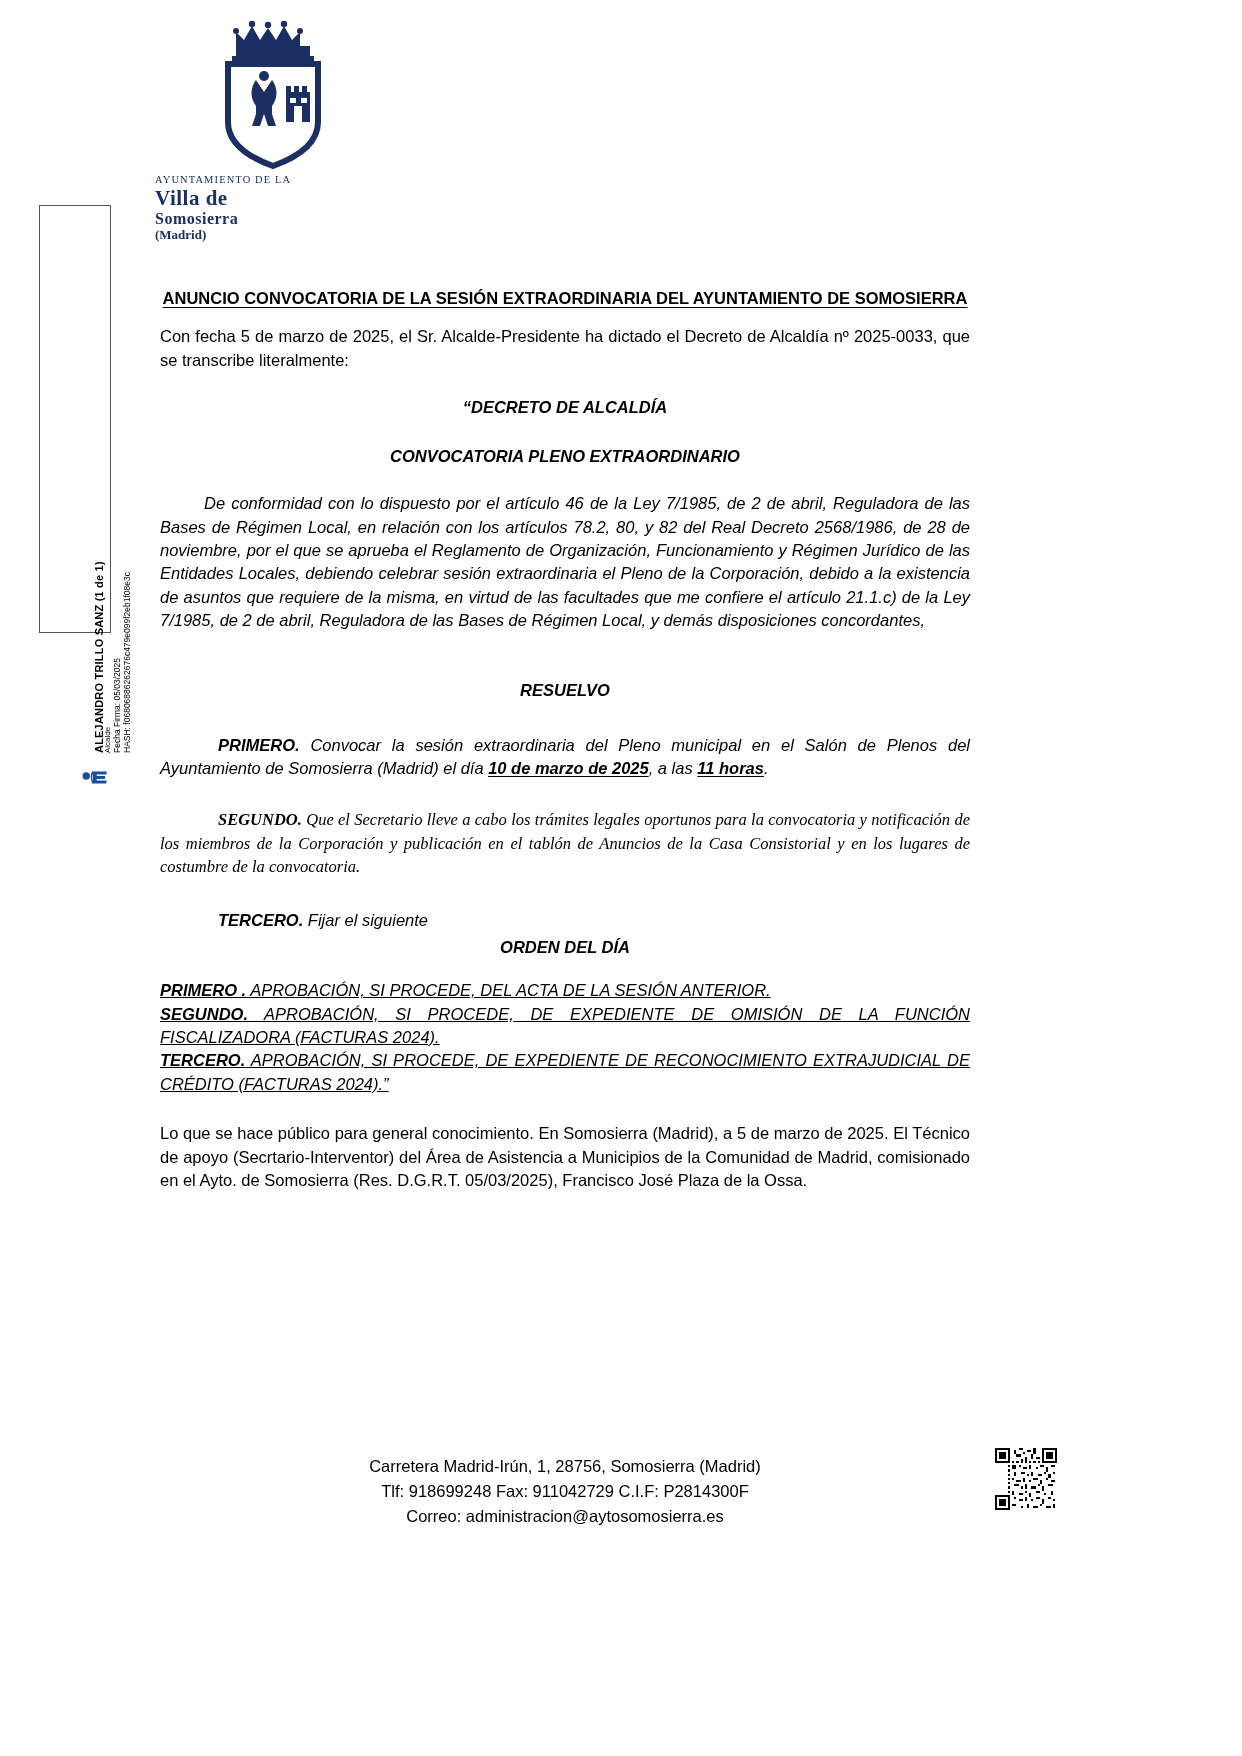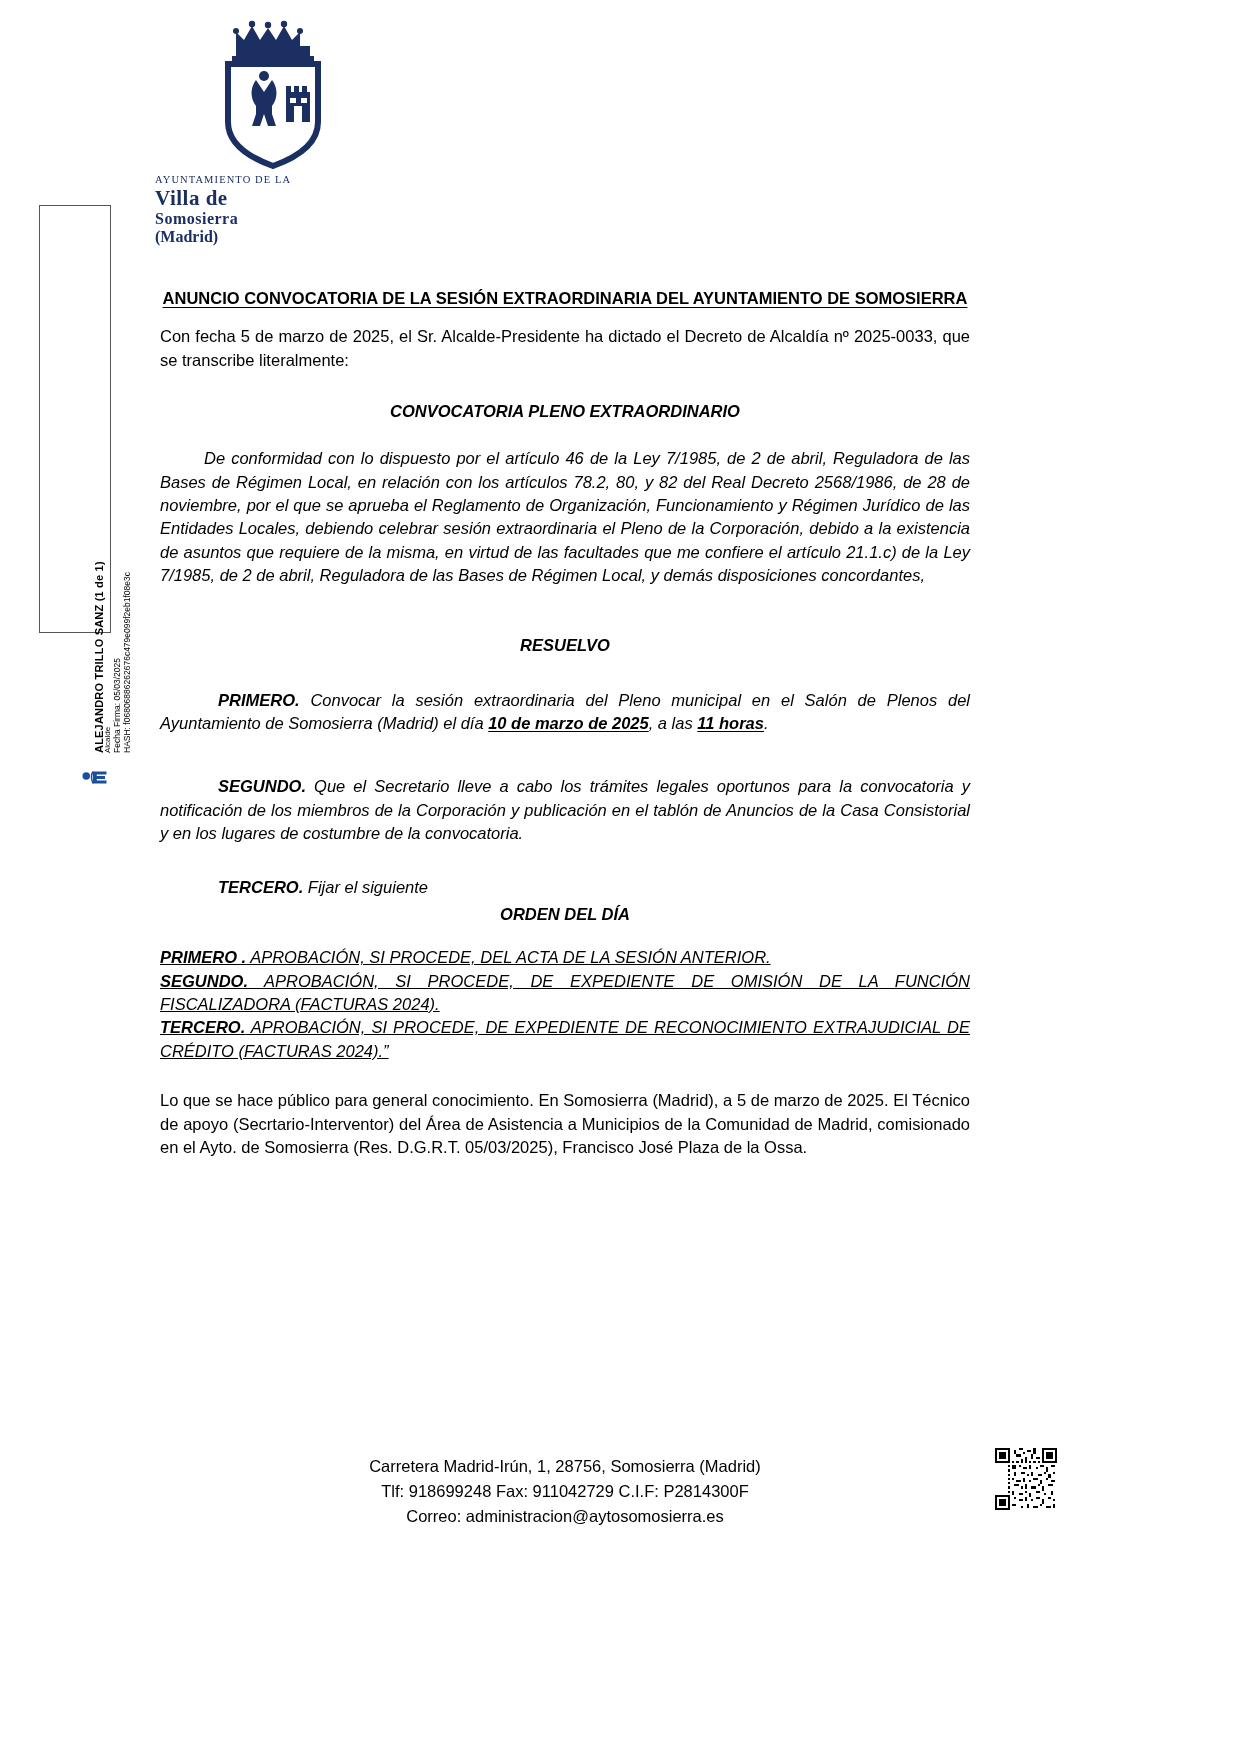--- a/index.html
+++ b/index.html
@@ -8,21 +8,21 @@
     font-family:"Liberation Sans", sans-serif; color:#000;
   }
 
   
   .crest-wrap{ position:absolute; left:155px; top:14px; width:235px; }
   .crest-svg{ display:block; margin:0 auto; }
   .crest-caption{ font-family:"Liberation Serif", serif; color:#1b2f63; line-height:1.08; }
   .crest-caption .l1{ font-size:10.5px; letter-spacing:1.1px; }
   .crest-caption .l2{ font-size:21px; font-weight:700; letter-spacing:0.5px; margin-top:2px;}
   .crest-caption .l3{ font-size:16px; font-weight:700; letter-spacing:0.5px; }
-  .crest-caption .l4{ font-size:16px; font-weight:700; margin-top:1px;}
+  .crest-caption .l4{ font-size:13px; font-weight:700; margin-top:1px;}
 
   
   .sig-box{
     position:absolute; left:39px; top:205px; width:72px; height:428px;
     border:1px solid #555; box-sizing:border-box; background:#fff;
   }
   .sig-inner{
     position:absolute; left:39px; top:205px; width:72px; height:428px;
   }
   .sig-text{
@@ -124,32 +124,33 @@
     <path d="M16 8 q-4 6 0 16" fill="none" stroke="#1b4f9c" stroke-width="2"></path>
   </svg>
 </div>
 
 <div class="page">
 
   <div class="doc-title">ANUNCIO CONVOCATORIA DE LA SESIÓN EXTRAORDINARIA DEL AYUNTAMIENTO DE SOMOSIERRA</div>
 
   <div class="p">Con fecha 5 de marzo de 2025, el Sr. Alcalde-Presidente ha dictado el Decreto de Alcaldía nº 2025-0033, que se transcribe literalmente:</div>
 
+  <div class="hdr-it" style="margin-top:26px;">“DECRETO DE ALCALDÍA</div>
 
   <div class="hdr-it" style="margin-top:30px;">CONVOCATORIA PLENO EXTRAORDINARIO</div>
 
   <div class="p ital ind" style="margin-top:26px;">De conformidad con lo dispuesto por el artículo 46 de la Ley 7/1985, de 2 de abril, Reguladora de las Bases de Régimen Local, en relación con los artículos 78.2, 80, y 82 del Real Decreto 2568/1986, de 28 de noviembre, por el que se aprueba el Reglamento de Organización, Funcionamiento y Régimen Jurídico de las Entidades Locales, debiendo celebrar sesión extraordinaria el Pleno de la Corporación, debido a la existencia de asuntos que requiere de la misma, en virtud de las facultades que me confiere el artículo 21.1.c) de la Ley 7/1985, de 2 de abril, Reguladora de las Bases de Régimen Local, y demás disposiciones concordantes,</div>
 
   <div class="hdr-it" style="margin-top:48px;">RESUELVO</div>
 
   <div class="p ital" style="margin-top:34px;">
     <span style="display:inline-block;width:58px;"></span><span class="bi">PRIMERO.</span><span> Convocar la sesión extraordinaria del Pleno municipal en el Salón de Plenos del Ayuntamiento de Somosierra (Madrid) el día </span><span class="bi u">10 de marzo de 2025</span><span>, a las </span><span class="bi u">11 horas</span><span>.</span>
   </div>
 
-  <div class="p ital" style="margin-top:40px;">
+  <div class="p ital" style="margin-top:28px;font-family:Liberation Serif, serif;">
     <span style="display:inline-block;width:58px;"></span><span class="bi">SEGUNDO.</span><span> Que el Secretario lleve a cabo los trámites legales oportunos para la convocatoria y notificación de los miembros de la Corporación y publicación en el tablón de Anuncios de la Casa Consistorial y en los lugares de costumbre de la convocatoria.</span>
   </div>
 
   <div class="p ital" style="margin-top:30px;text-align:left;">
     <span style="display:inline-block;width:58px;"></span><span class="bi">TERCERO.</span><span> Fijar el siguiente</span>
   </div>
 
   <div class="hdr-it" style="margin-top:6px;">ORDEN DEL DÍA</div>
 
   <div class="agenda">

